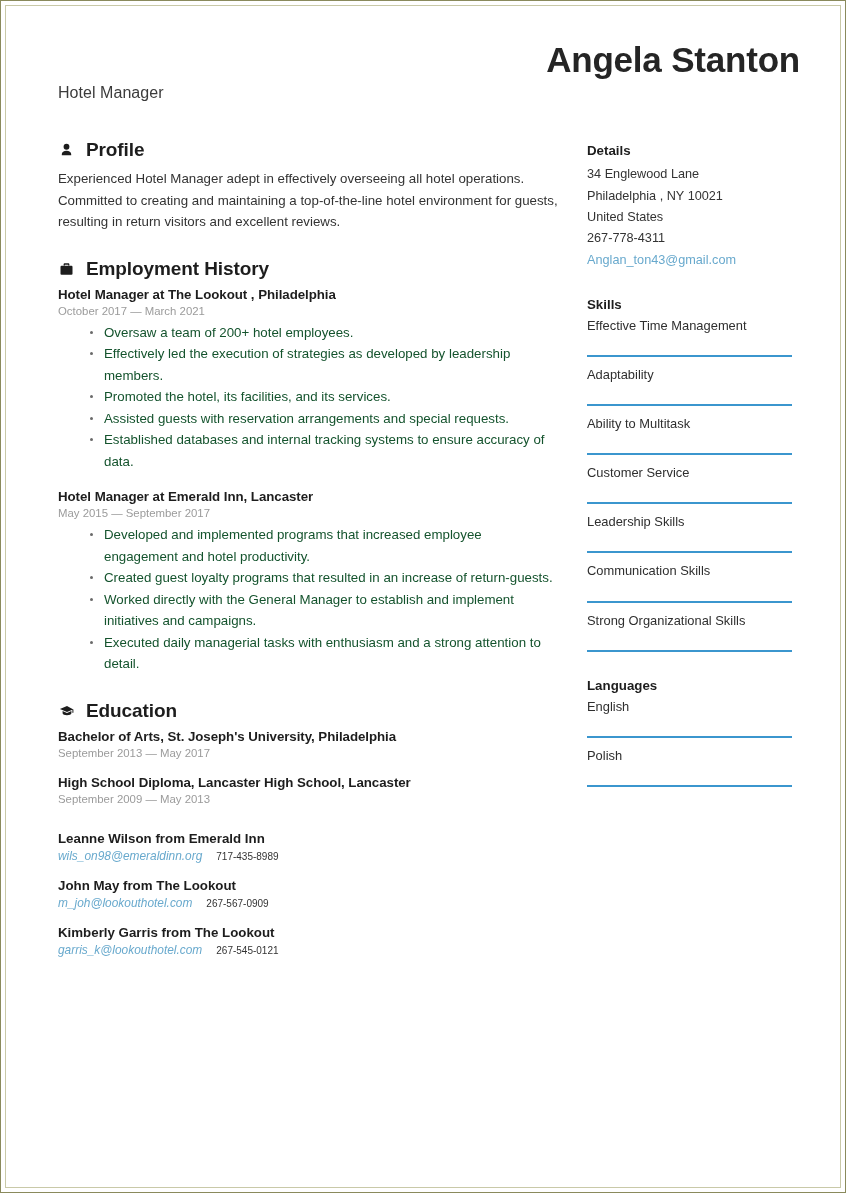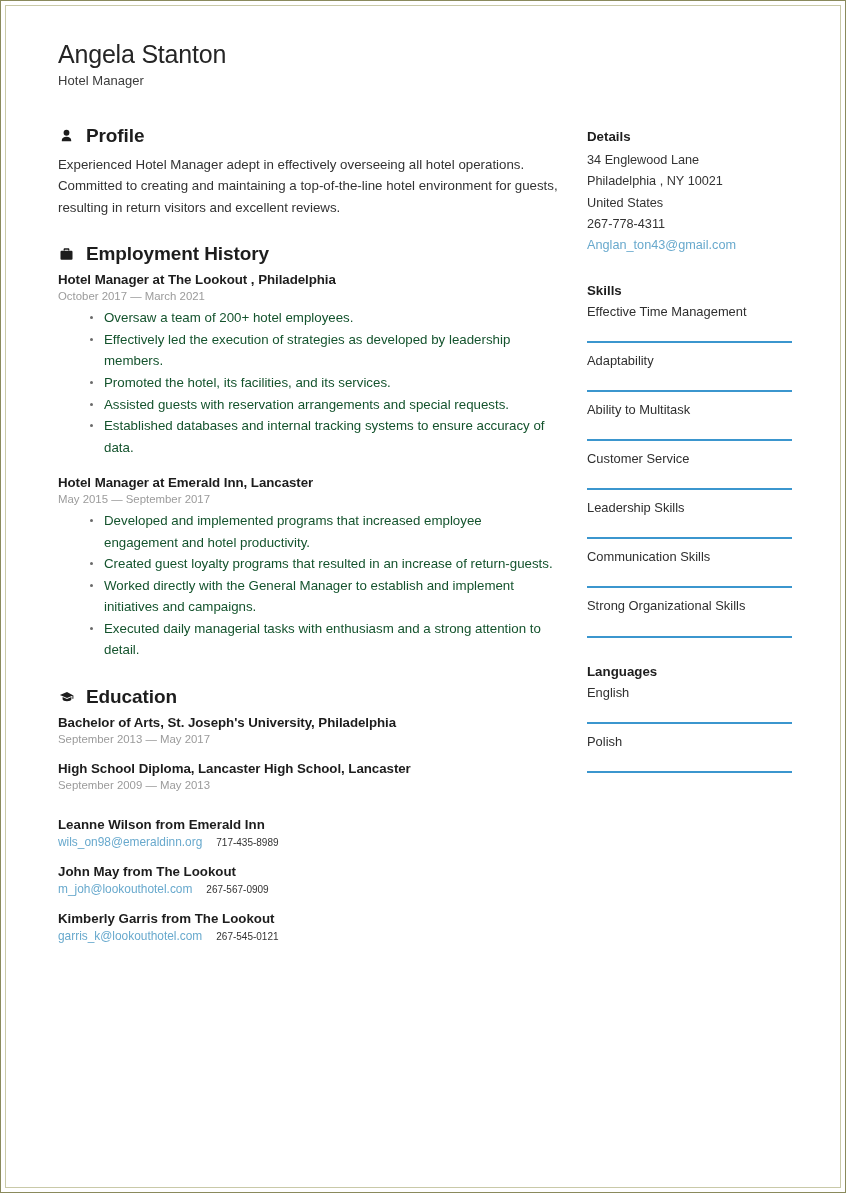--- a/index.html
+++ b/index.html
@@ -38,29 +38,30 @@
   .inner {
     position: absolute;
     left: 52px;
     top: 34px;
     right: 40px;
     bottom: 20px;
   }
 
   
   .name {
-    font-size: 25px;
-    font-weight: 400;
+    font-size: 35px;
+    font-weight: 700;
     letter-spacing: -0.2px;
     color: #252525;
     line-height: 1.12;
     margin: 0 0 5px 0;
+    text-align: right;
   }
   .job-title {
-    font-size: 13px;
+    font-size: 16px;
     color: #3b3b3b;
     margin: 0 0 38px 0;
     letter-spacing: 0.05px;
   }
 
   
   .cols {
     display: flex;
     align-items: flex-start;
   }
@@ -153,20 +154,21 @@
   }
   .ref-line {
     display: flex;
     align-items: baseline;
     gap: 14px;
   }
   .ref-email {
     font-size: 11.9px;
     color: #68a9cd;
     text-decoration: none;
+    font-style: italic;
   }
   .ref-phone {
     font-size: 10px;
     color: #333333;
   }
 
   
   .side-block { margin-bottom: 26px; }
   .side-title {
     font-size: 13.3px;

